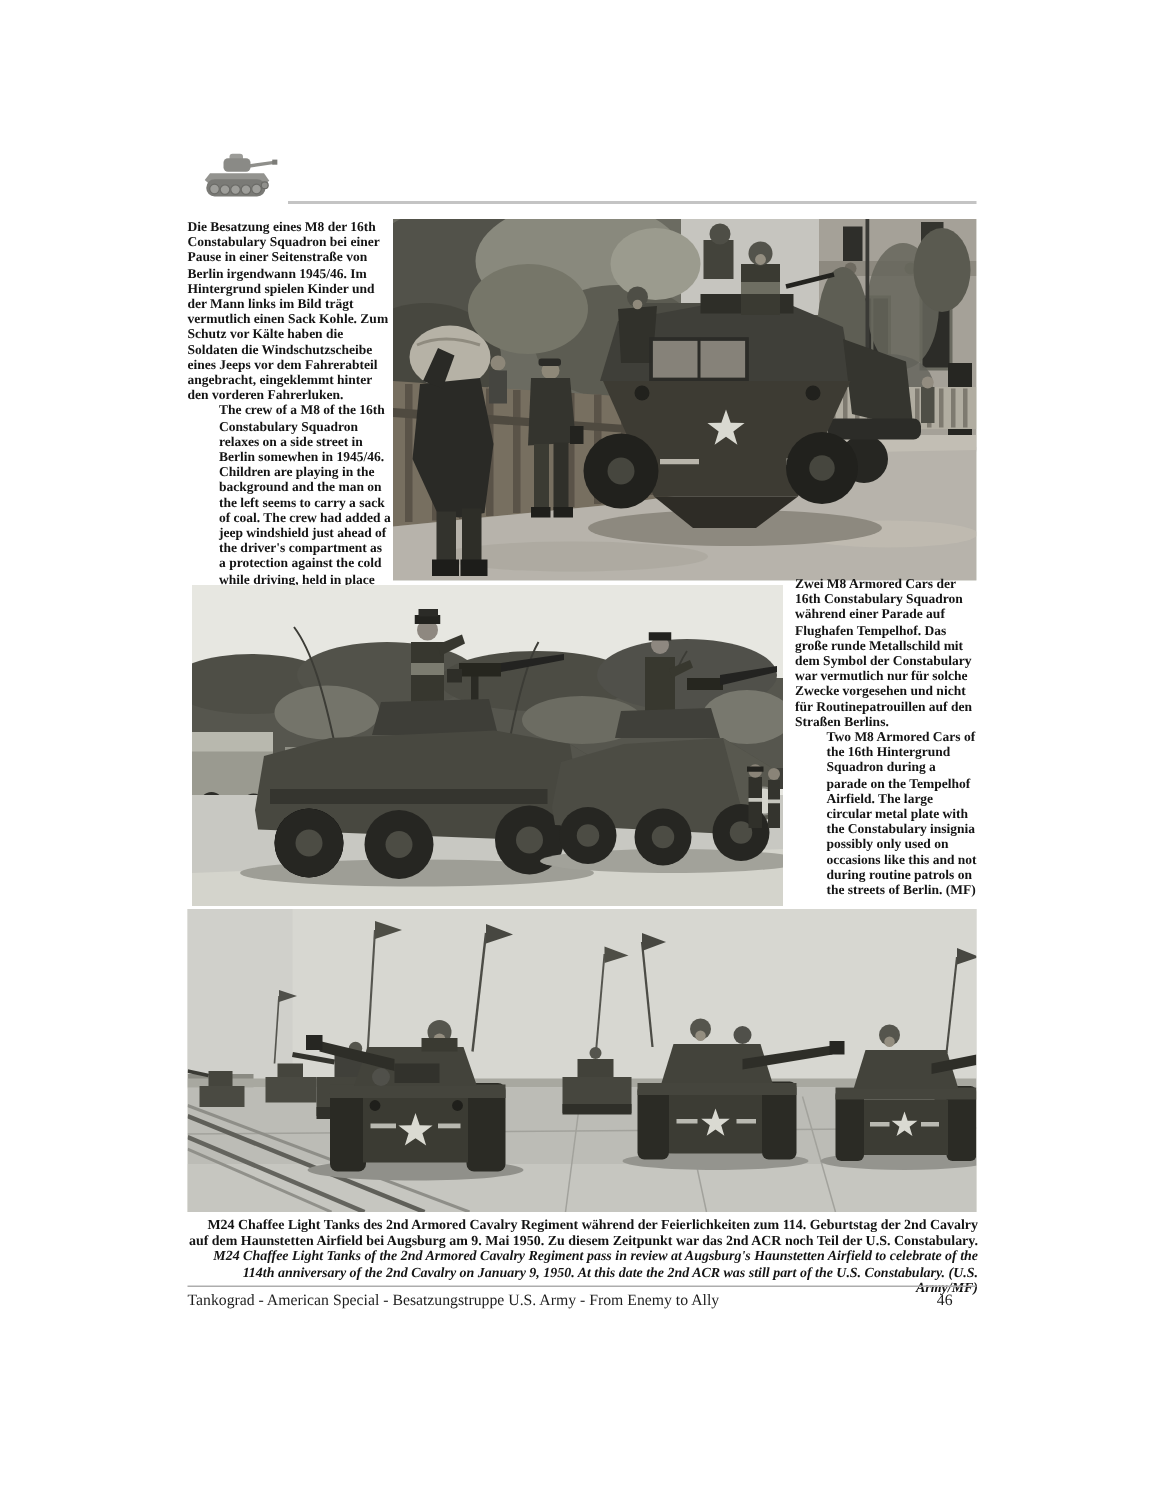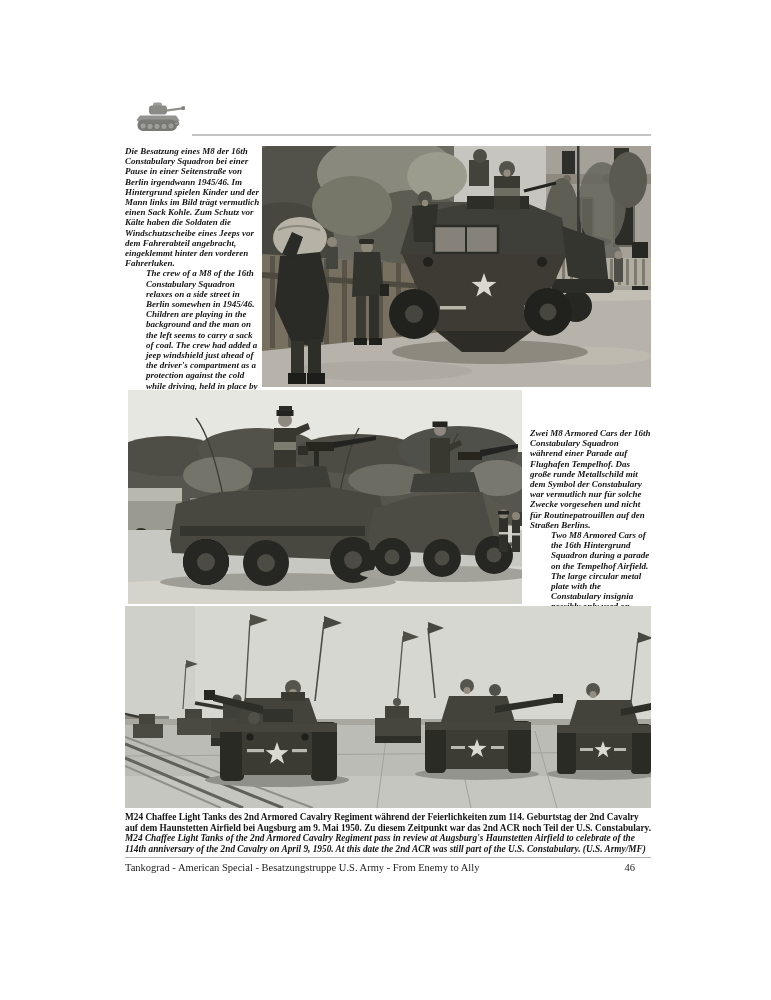--- a/index.html
+++ b/index.html
@@ -4,24 +4,24 @@
 <style>
   html,body{margin:0;padding:0;}
   body{
     width:771px;height:1000px;background:#ffffff;position:relative;
     font-family:"Liberation Serif", serif;color:#141414;overflow:hidden;
   }
   .abs{position:absolute;}
   .photo{overflow:hidden;background:#c9c9c3;}
   .photo svg{display:block;}
   .cap{font-size:9px;line-height:10.2px;font-weight:bold;text-align:left;}
-  .cap p{margin:0;font-style:italic;}
+  .cap p{margin:0;}
   .cap .en{margin-left:21px;}
   .capwide{font-size:9.3px;line-height:10.6px;font-weight:bold;}
-  .capwide p{margin:0;}
+  .capwide p{margin:0;text-align:right;}
   .capwide .en{font-style:italic;}
   .rule{background:#c4c4c4;}
   .footer{font-size:10.5px;color:#1d1d1d;display:flex;justify-content:space-between;align-items:flex-start;}
   .pagenum{padding-right:16px;}
 </style>
 </head>
 <body>
 
 <div class="abs" style="left:132px;top:99px;width:54px;height:36px;">
   <svg width="54" height="36" viewBox="0 0 54 36">
@@ -276,21 +276,21 @@
       <circle cx="375.5" cy="124" r="4.5" fill="#8a8478"></circle>
       <rect x="370" y="121" width="11" height="3.5" fill="#23231f"></rect>
       <rect x="371" y="142" width="9" height="2.5" fill="#c6c6be"></rect>
       <rect x="384" y="130" width="8" height="32" fill="#34342e"></rect>
       <circle cx="388" cy="126" r="4" fill="#8a8478"></circle>
       <rect x="384" y="143" width="8" height="2.5" fill="#c6c6be"></rect>
     </g>
   </svg>
 </div>
 
-<div class="abs cap" style="left:530px;top:428px;width:122px;">
+<div class="abs cap" style="left:530px;top:384px;width:122px;">
   <p class="de">Zwei M8 Armored Cars der 16th Constabulary Squadron während einer Parade auf Flughafen Tempelhof. Das große runde Metallschild mit dem Symbol der Constabulary war vermutlich nur für solche Zwecke vorgesehen und nicht für Routinepatrouillen auf den Straßen Berlins.</p>
   <p class="en">Two M8 Armored Cars of the 16th Hintergrund Squadron during a parade on the Tempelhof Airfield. The large circular metal plate with the Constabulary insignia possibly only used on occasions like this and not during routine patrols on the streets of Berlin. (MF)</p>
 </div>
 
 <div class="abs photo" style="left:125px;top:606px;width:526px;height:202px;">
   <svg width="526" height="202" viewBox="0 0 526 202">
     <rect x="0" y="0" width="526" height="120" fill="#d7d7d1"></rect>
     <rect x="0" y="0" width="70" height="120" fill="#cccce" opacity="0"></rect>
     <rect x="0" y="0" width="70" height="120" fill="#ccccc6" opacity="0.6"></rect>
     <rect x="0" y="110" width="44" height="9" fill="#8a8a82"></rect>
@@ -392,20 +392,20 @@
       <circle cx="468" cy="88.5" r="3.5" fill="#948e80"></circle>
       <polygon points="478,135 480.1,141.1 486.6,141.2 481.4,145.1 483.3,151.3 478,147.6 472.7,151.3 474.6,145.1 469.4,141.2 475.9,141.1" fill="#dadad2"></polygon>
       <rect x="455" y="142" width="13" height="3" fill="#b9b9b1"></rect>
       <rect x="489" y="142" width="12" height="3" fill="#b9b9b1"></rect>
     </g>
   </svg>
 </div>
 
 <div class="abs capwide" style="left:125px;top:812px;width:527px;">
   <p class="de">M24 Chaffee Light Tanks des 2nd Armored Cavalry Regiment während der Feierlichkeiten zum 114. Geburtstag der 2nd Cavalry auf dem Haunstetten Airfield bei Augsburg am 9. Mai 1950. Zu diesem Zeitpunkt war das 2nd ACR noch Teil der U.S. Constabulary.</p>
-  <p class="en">M24 Chaffee Light Tanks of the 2nd Armored Cavalry Regiment pass in review at Augsburg's Haunstetten Airfield to celebrate of the 114th anniversary of the 2nd Cavalry on April 9, 1950. At this date the 2nd ACR was still part of the U.S. Constabulary. (U.S. Army/MF)</p>
+  <p class="en">M24 Chaffee Light Tanks of the 2nd Armored Cavalry Regiment pass in review at Augsburg's Haunstetten Airfield to celebrate of the 114th anniversary of the 2nd Cavalry on January 9, 1950. At this date the 2nd ACR was still part of the U.S. Constabulary. (U.S. Army/MF)</p>
 </div>
 
 <div class="abs rule" style="left:125px;top:857px;width:526px;height:1px;background:#adadad;"></div>
 <div class="abs footer" style="left:125px;top:862px;width:526px;">
   <span>Tankograd - American Special - Besatzungstruppe U.S. Army - From Enemy to Ally</span>
   <span class="pagenum">46</span>
 </div>
 
 </body></html>

